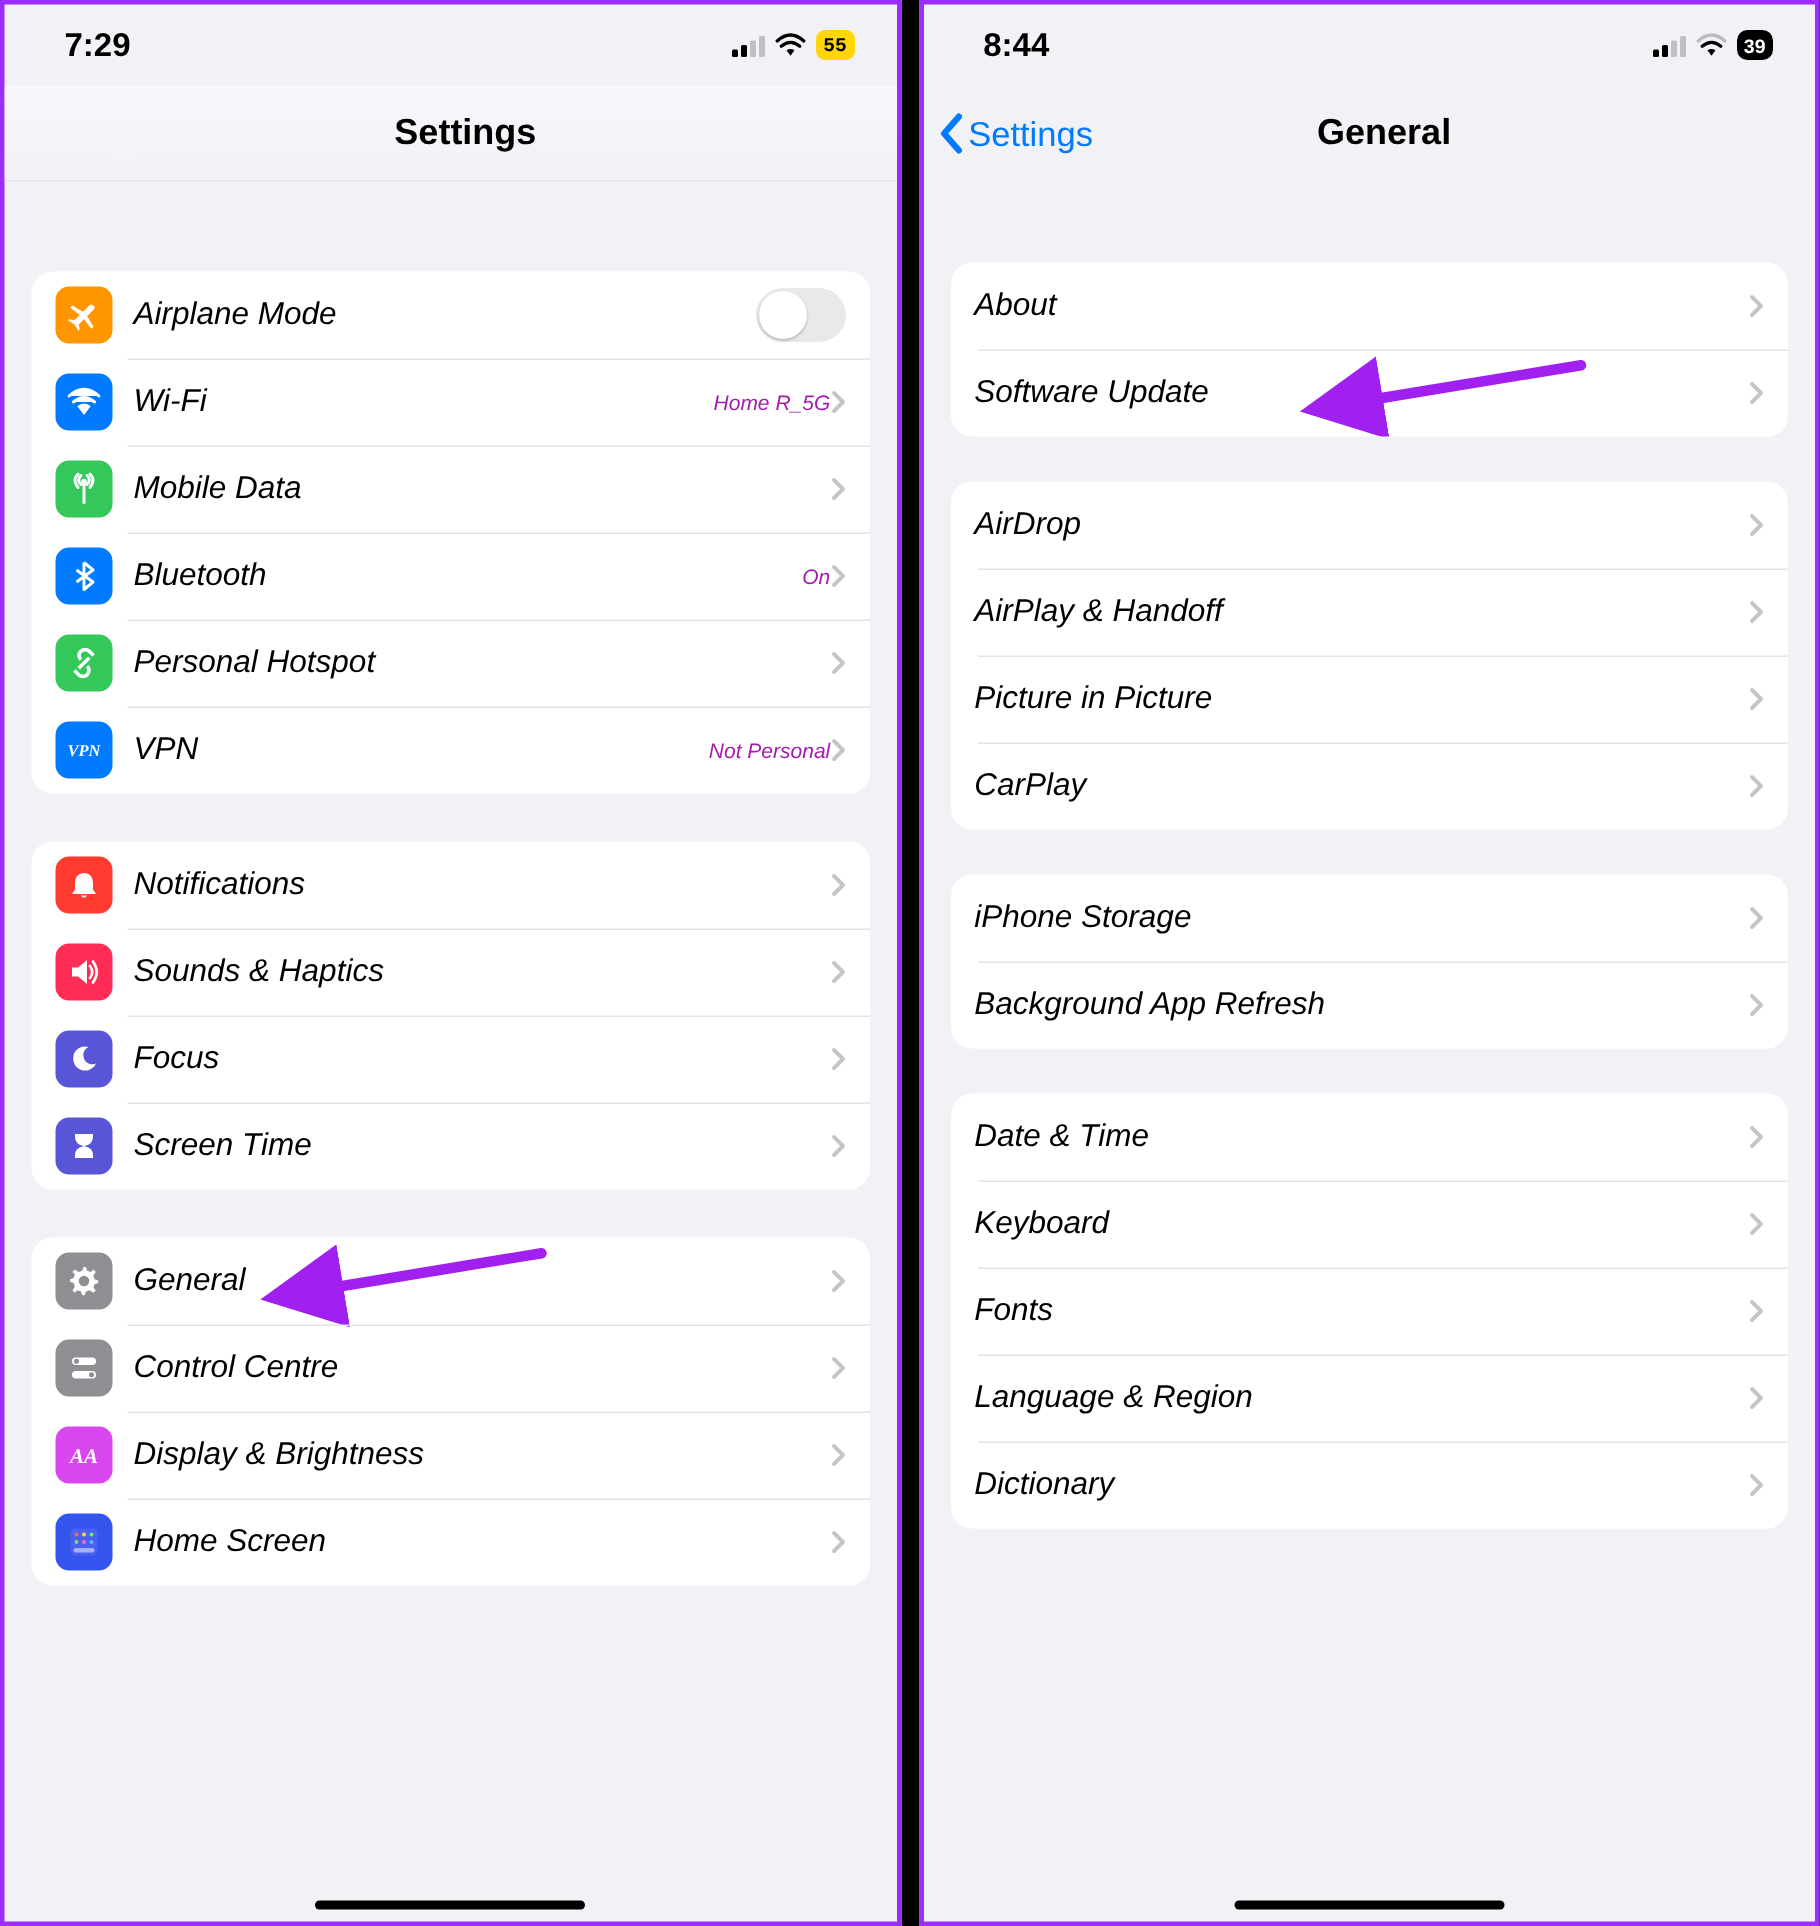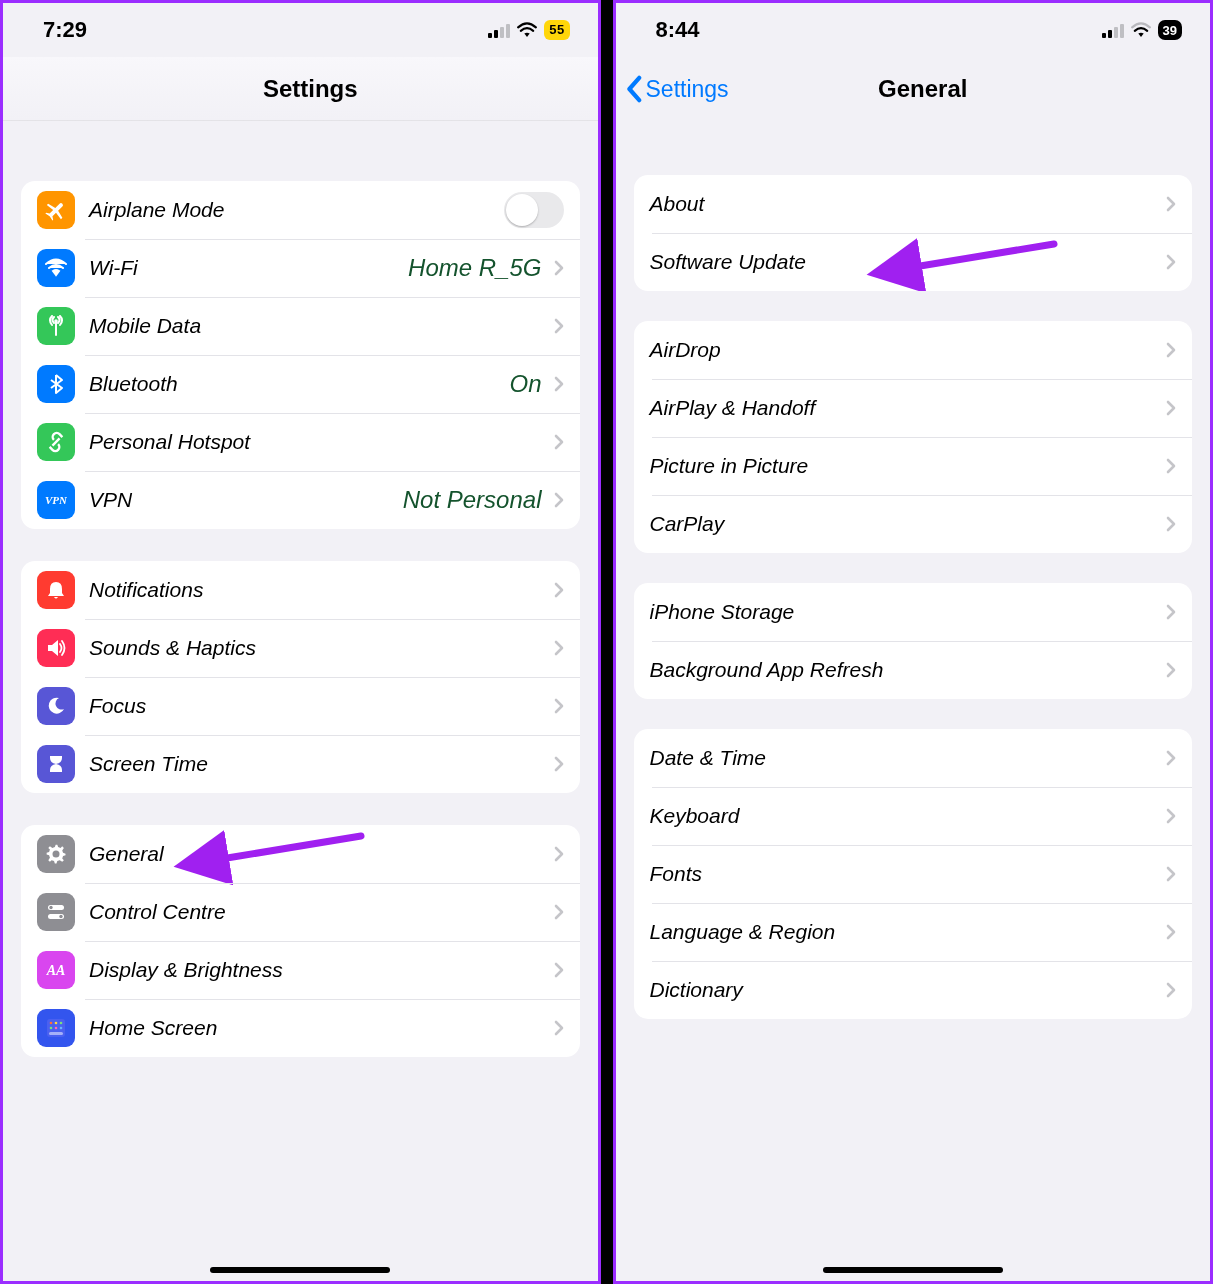--- a/index.html
+++ b/index.html
@@ -88,21 +88,21 @@
 }
 .phone-right .row + .row::before { left:18px; }
 .icon-badge {
   width:38px; height:38px; border-radius:9px;
   display:flex; align-items:center; justify-content:center;
   flex-shrink:0;
   margin-right:14px;
 }
 .icon-badge svg { width:22px; height:22px; fill:#fff; }
 .row-label { font-size:21px; color:#000; flex:1; }
-.row-value { font-size:24px; color:#14532d; margin-right:12px; }
+.row-value { font-size:14px; color:#a21caf; margin-right:0; }
 .chev { width:10px; height:16px; flex-shrink:0; }
 .chev path { stroke:#c5c5c9; stroke-width:2.6; fill:none; stroke-linecap:round; stroke-linejoin:round; }
 .toggle {
   width:60px; height:36px; border-radius:18px;
   background:#e9e9eb; position:relative;
 }
 .toggle .knob {
   position:absolute; top:2px; left:2px;
   width:32px; height:32px; border-radius:16px;
   background:#fff; box-shadow:0 1px 2px rgba(0,0,0,0.25);

